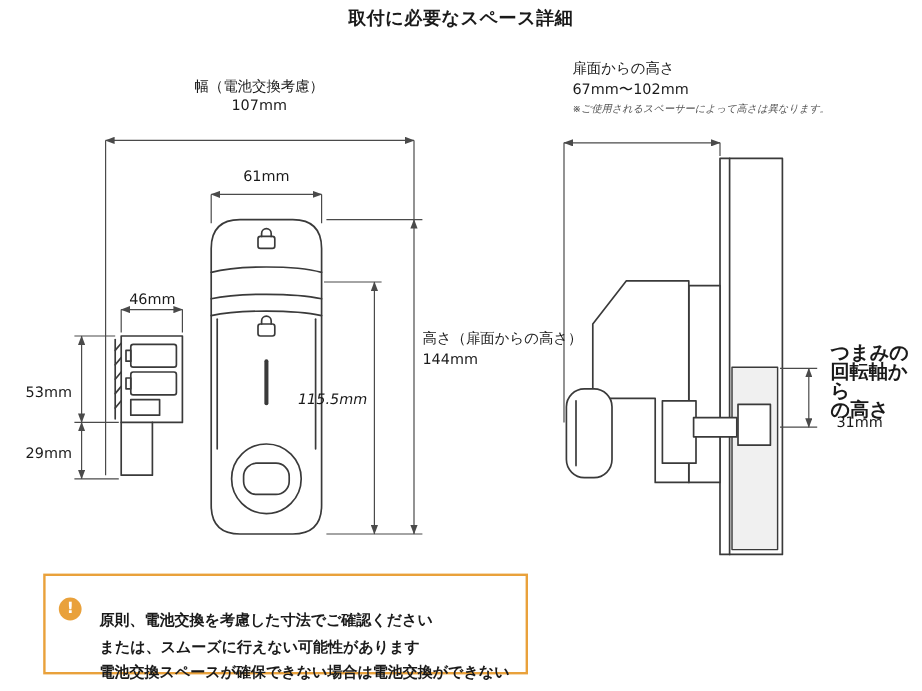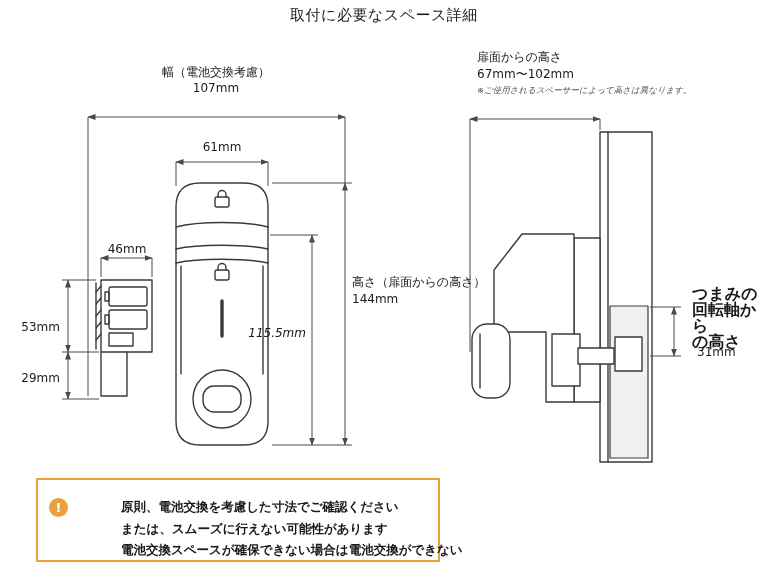--- a/index.html
+++ b/index.html
@@ -16,35 +16,35 @@
   .draw  { stroke:var(--line,#3a3a3a); stroke-width:1.4; fill:none; stroke-linecap:round; stroke-linejoin:round; }
   .solid { stroke:var(--line,#3a3a3a); stroke-width:1.4; fill:#ffffff; stroke-linejoin:round; }
   .solidg{ stroke:var(--line,#3a3a3a); stroke-width:1.2; fill:#f0f0f0; stroke-linejoin:round; }
   .dim   { stroke:var(--dim,#4a4a4a); stroke-width:1; fill:none; }
 
   .label { position:absolute; font-size:12px; color:var(--text,#1a1a1a); white-space:nowrap; }
   .center { text-align:center; }
   .right  { text-align:right; }
   #title {
     position:absolute; top:6px; left:0; width:768px;
-    text-align:center; font-size:15px; font-weight:normal; letter-spacing:0.5px;
+    text-align:center; font-size:15px; font-weight:bold; letter-spacing:0.5px;
   }
   .note { font-size:8.5px; color:#555;font-style:italic; }
   .prelabel { white-space:pre-line; line-height:16px; font-size:16px;font-weight:bold; }
 
   .warnbox {
     position:absolute; left:36px; top:478px; width:404px; height:84px;
     border:2px solid var(--accent,#E9A13B); background:#fff;
   }
   .warnicon {
     position:absolute; left:11px; top:18px; width:19px; height:19px;
     border-radius:50%; background:var(--accent,#E9A13B);
     color:#fff; font-weight:bold; font-size:13px; text-align:center; line-height:19px;
   }
-  .warnlines { position:absolute; left:45px; top:16px; width:352px;margin-left:38px; }
+  .warnlines { position:absolute; left:45px; top:26px; width:352px; }
   .warnline  { font-size:12.5px; font-weight:bold; line-height:21.5px; white-space:nowrap; }
 </style>
 </head>
 <body>
 
 <svg id="art" viewBox="0 0 768 576" xmlns="http://www.w3.org/2000/svg">
   <defs>
     <marker id="mE" viewBox="0 0 8 6" markerWidth="8" markerHeight="6" refX="7.5" refY="3" orient="auto">
       <path d="M0 0 L8 3 L0 6 Z" fill="#4a4a4a"></path>
     </marker>

